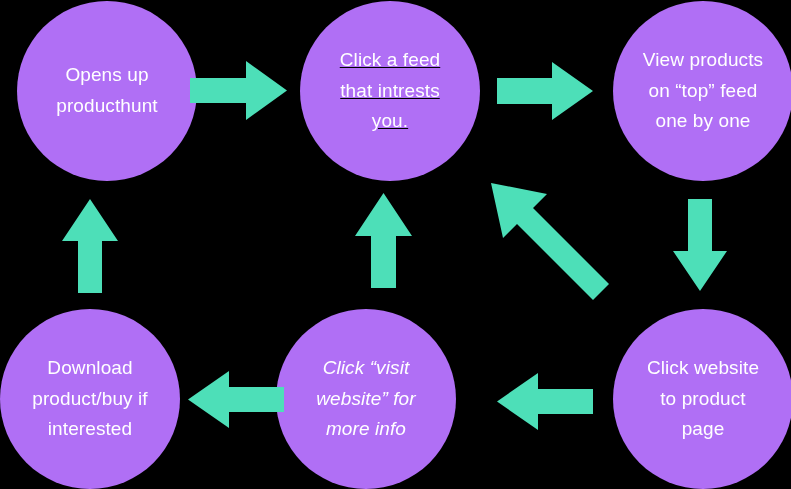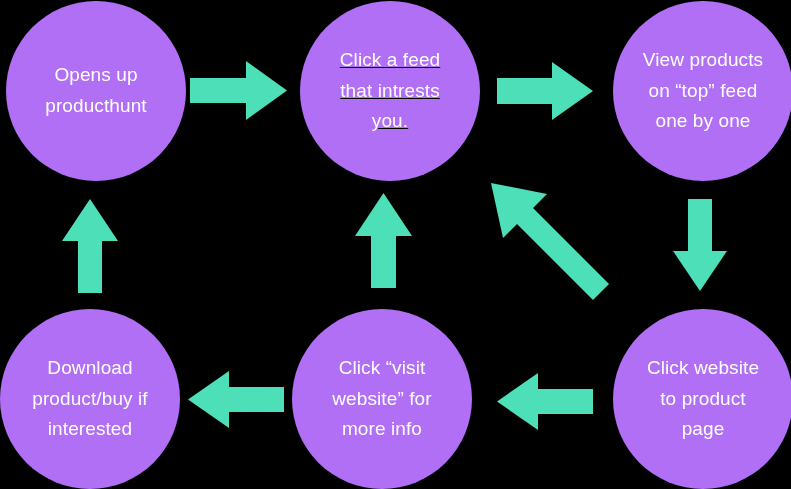--- a/index.html
+++ b/index.html
@@ -48,21 +48,21 @@
   }
   .arrow path, .arrow polygon {
     fill: #4ddfb8;
   }
 </style>
 </head>
 <body>
 
 <div id="canvas">
 
-  <div class="node" style="left:6px; top:1px; width:180px; height:180px;">
+  <div class="node" style="left:17px; top:1px; width:180px; height:180px;">
     <span class="node-label">Opens up
 producthunt</span>
   </div>
 
   <div class="node" style="left:300px; top:1px; width:180px; height:180px;text-decoration:underline;">
     <span class="node-label">Click a feed
 that intrests
 you.</span>
   </div>
 
@@ -71,21 +71,21 @@
 on “top” feed
 one by one</span>
   </div>
 
   <div class="node" style="left:613px; top:309px; width:180px; height:180px;">
     <span class="node-label">Click website
 to product
 page</span>
   </div>
 
-  <div class="node" style="left:292px; top:309px; width:180px; height:180px;">
+  <div class="node" style="left:276px; top:309px; width:180px; height:180px;font-style:italic;">
     <span class="node-label">Click “visit
 website” for
 more info</span>
   </div>
 
   <div class="node" style="left:0px; top:309px; width:180px; height:180px;">
     <span class="node-label">Download
 product/buy if
 interested</span>
   </div>

